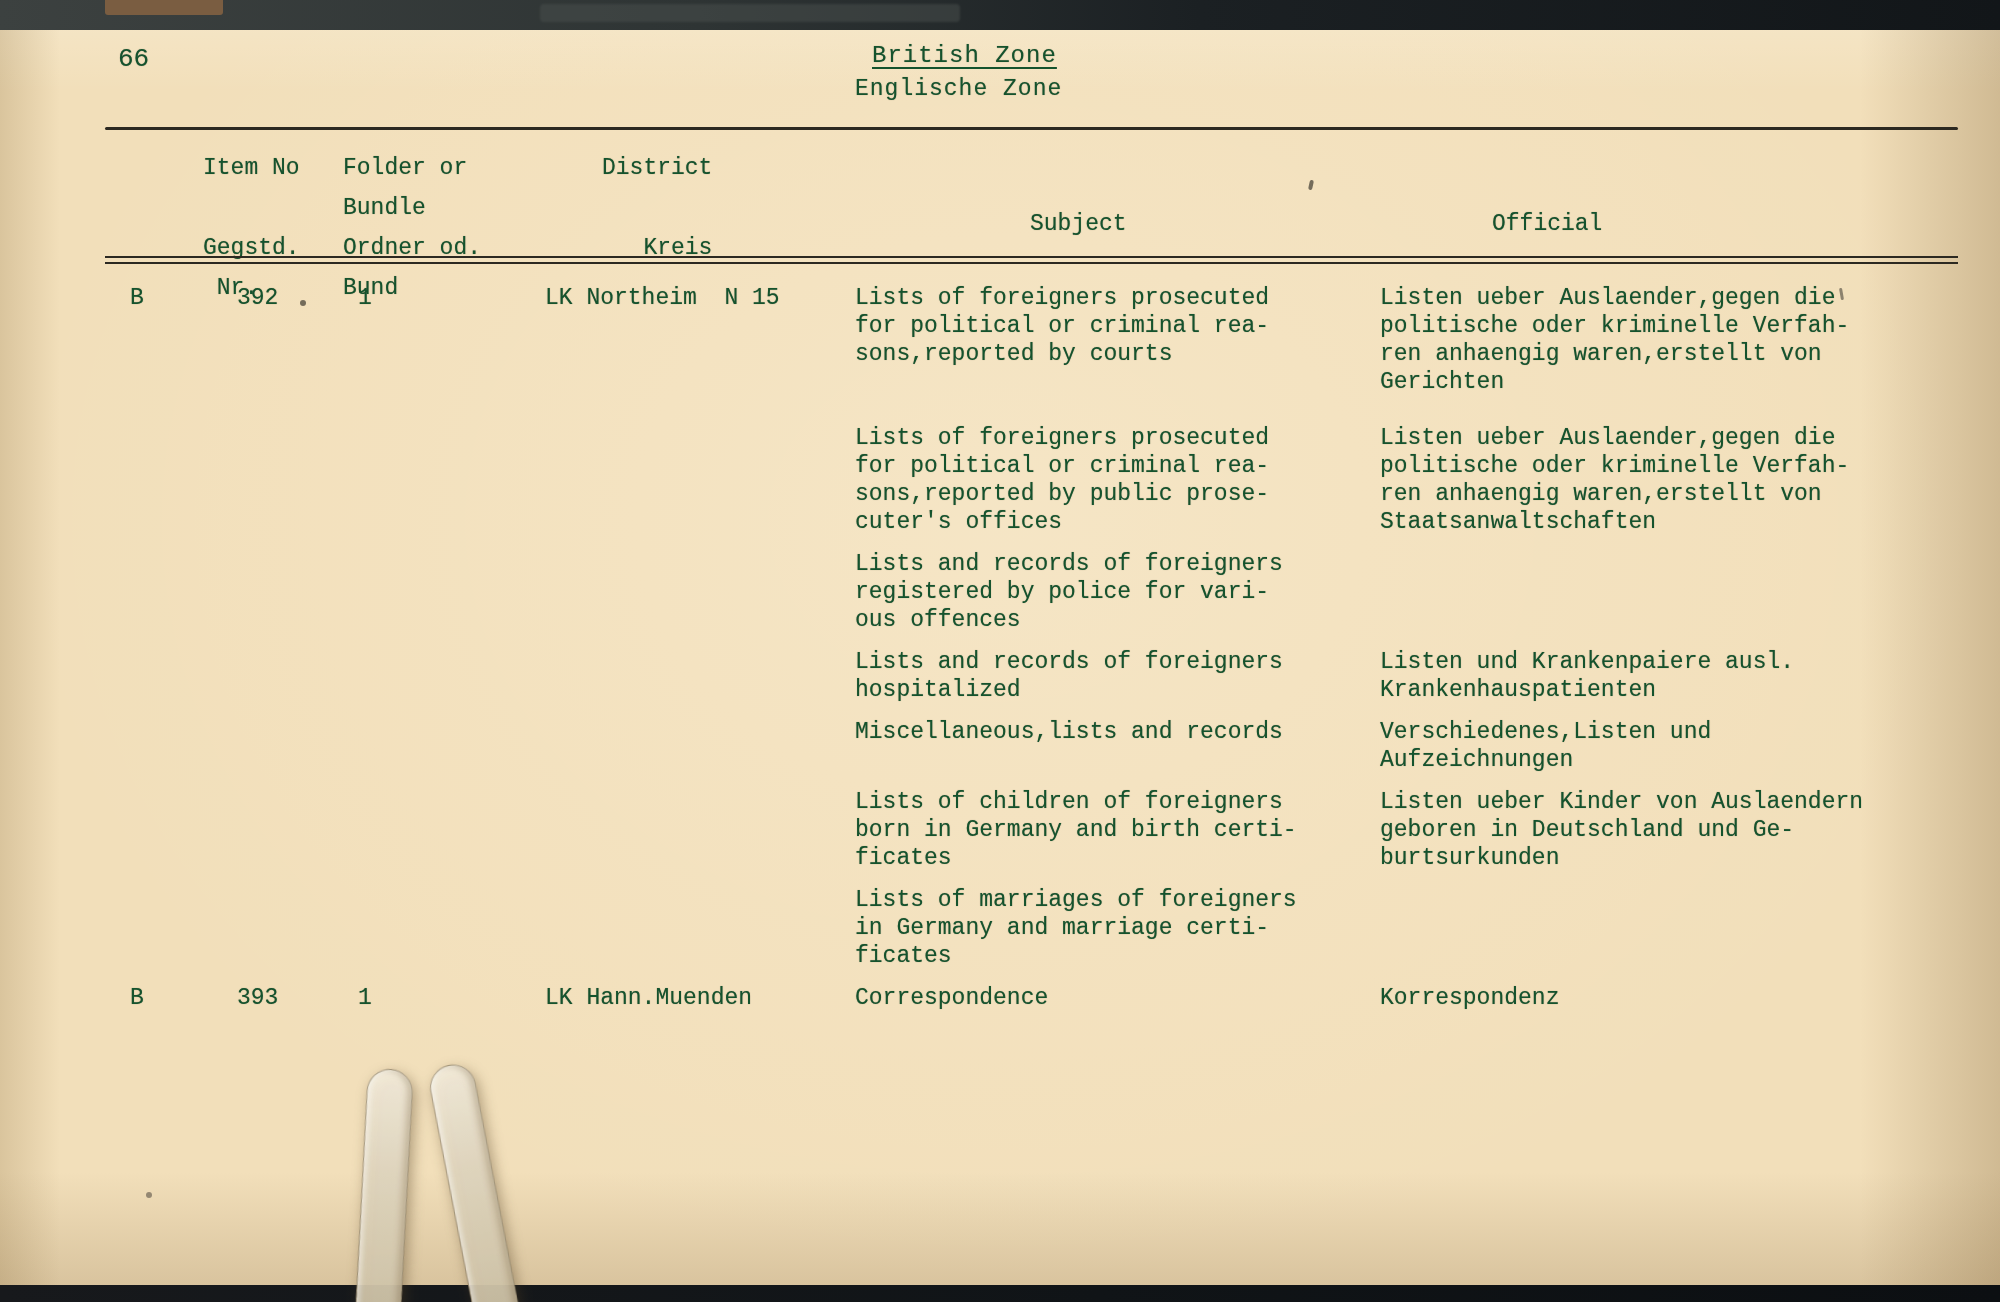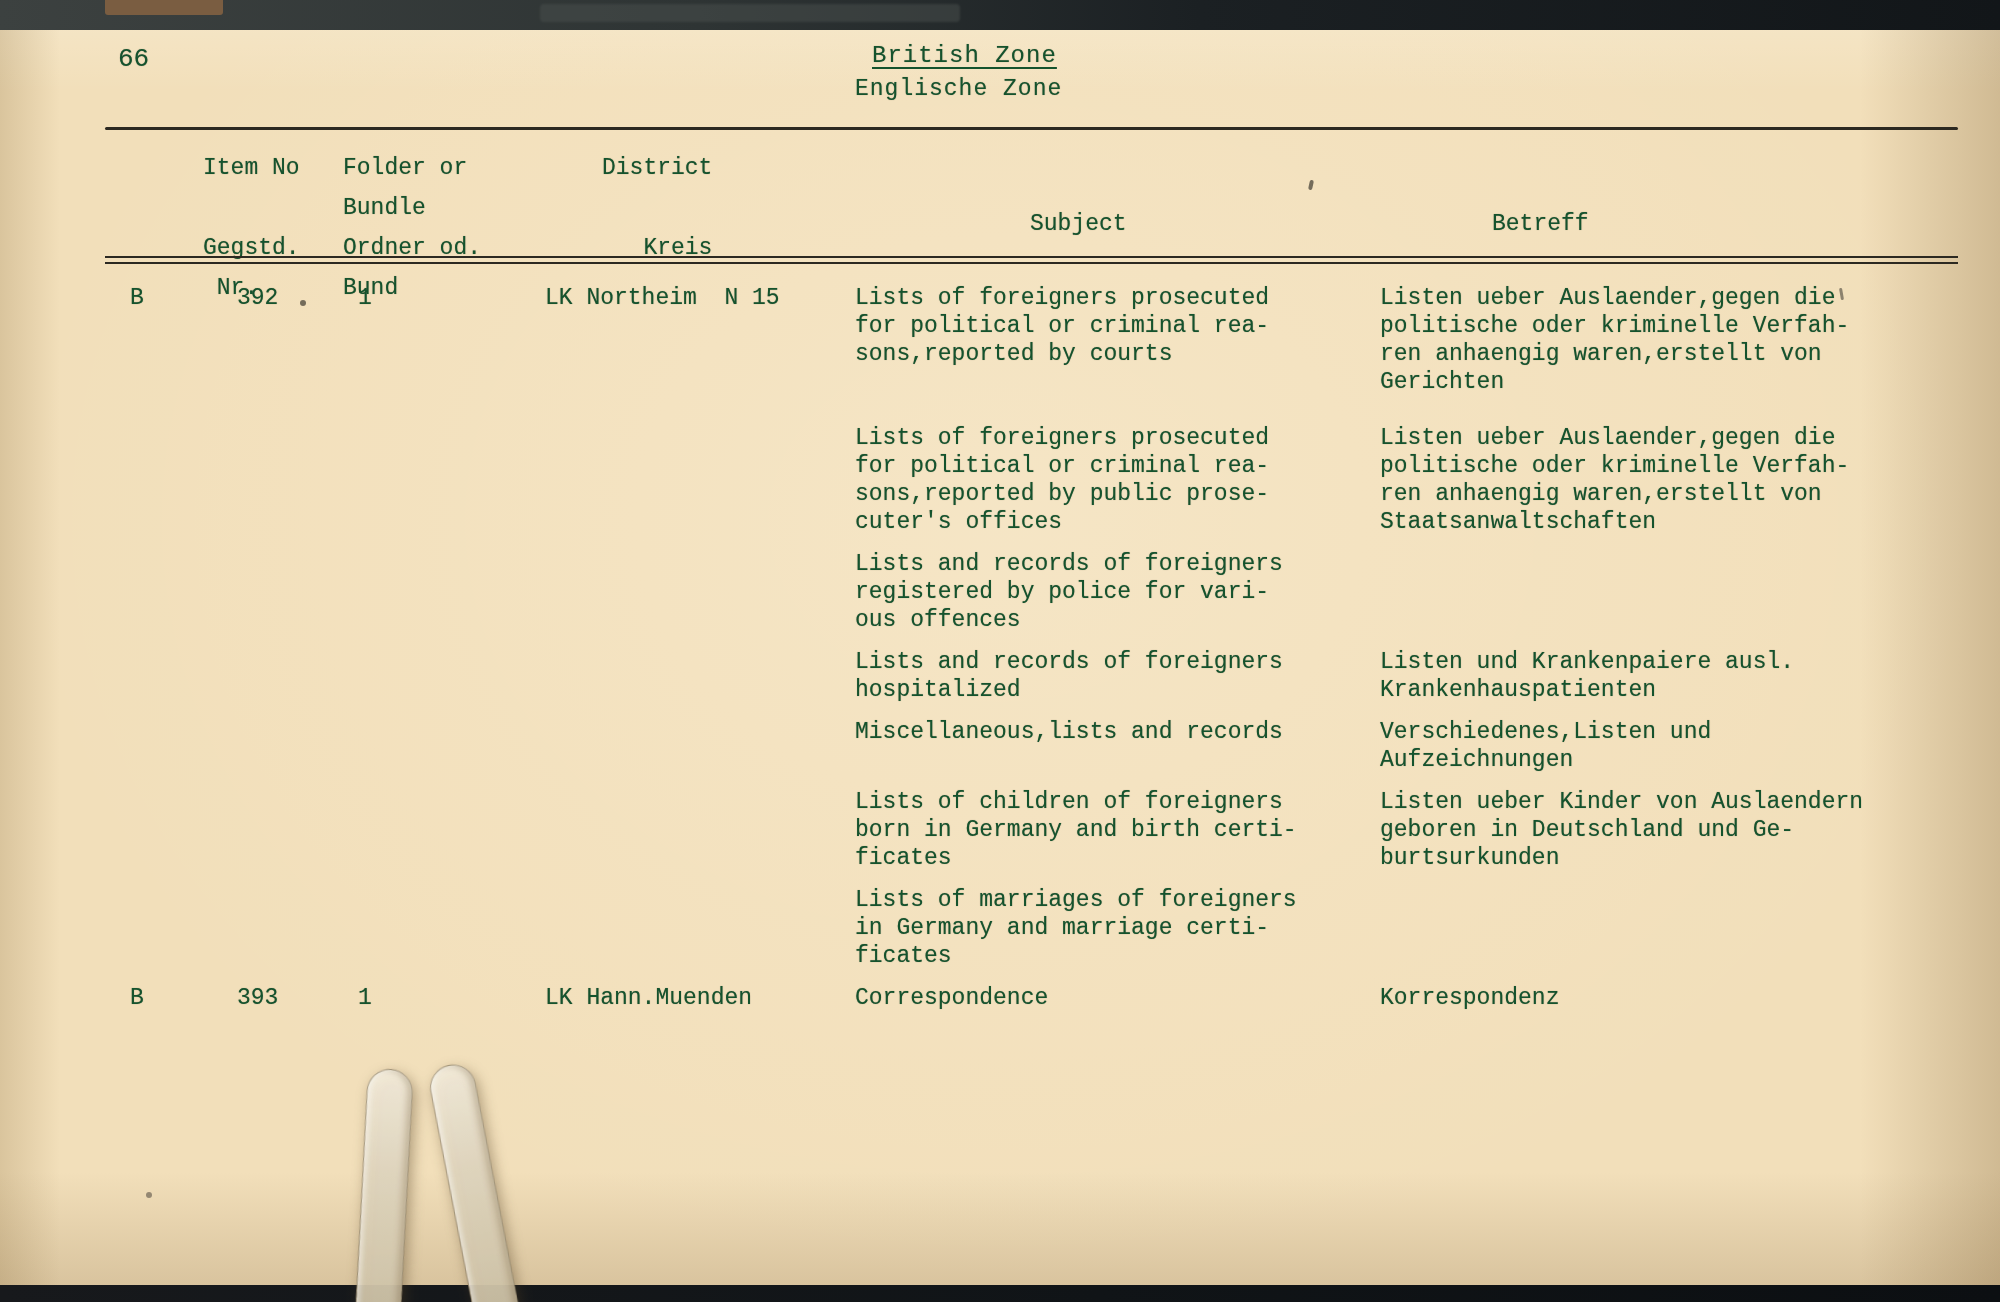--- a/index.html
+++ b/index.html
@@ -113,21 +113,21 @@
 Gegstd.
  Nr.</div>
   <div class="hcell h-folder ink">Folder or
 Bundle
 Ordner od.
 Bund</div>
   <div class="hcell h-district ink">District
 
    Kreis</div>
   <div class="hcell h-subject ink">Subject</div>
-  <div class="hcell h-betreff ink">Betreff</div>
+  <div class="hcell h-betreff ink">Official</div>
 
   <div class="rule-2"></div>
 
   <div class="table-body ink">
   <div class="entry-row">
     <div class="cell c-marker">B</div>
     <div class="cell c-itemno">392</div>
     <div class="cell c-folder">1</div>
     <div class="cell c-district">LK Northeim  N 15</div>
     <div class="cell c-subject">Lists of foreigners prosecuted

